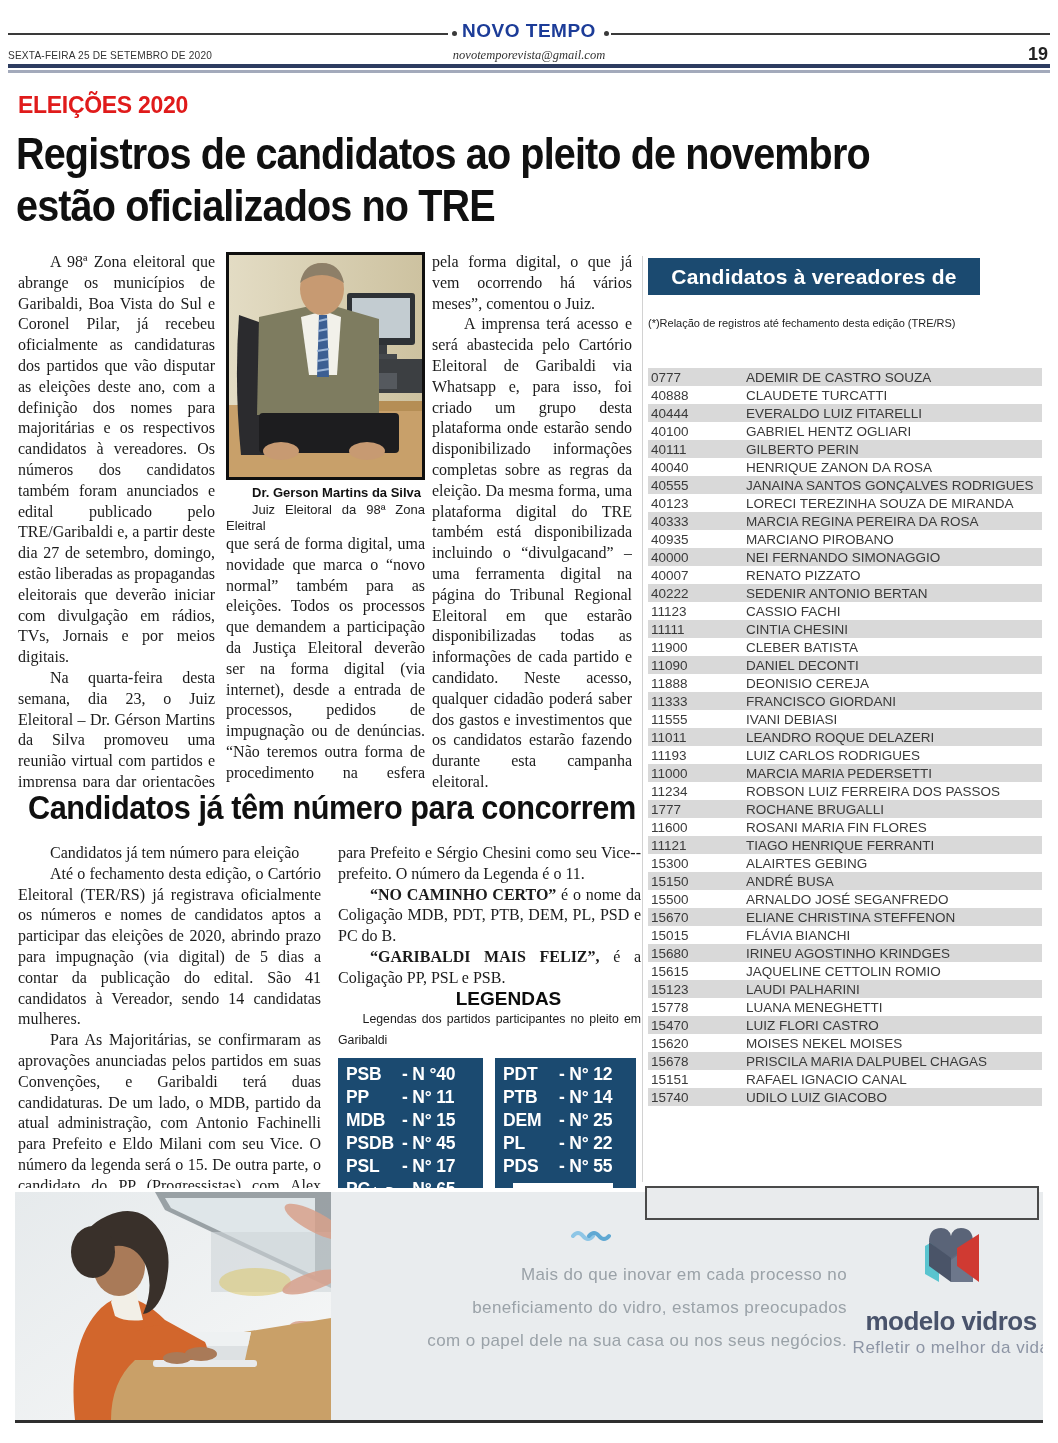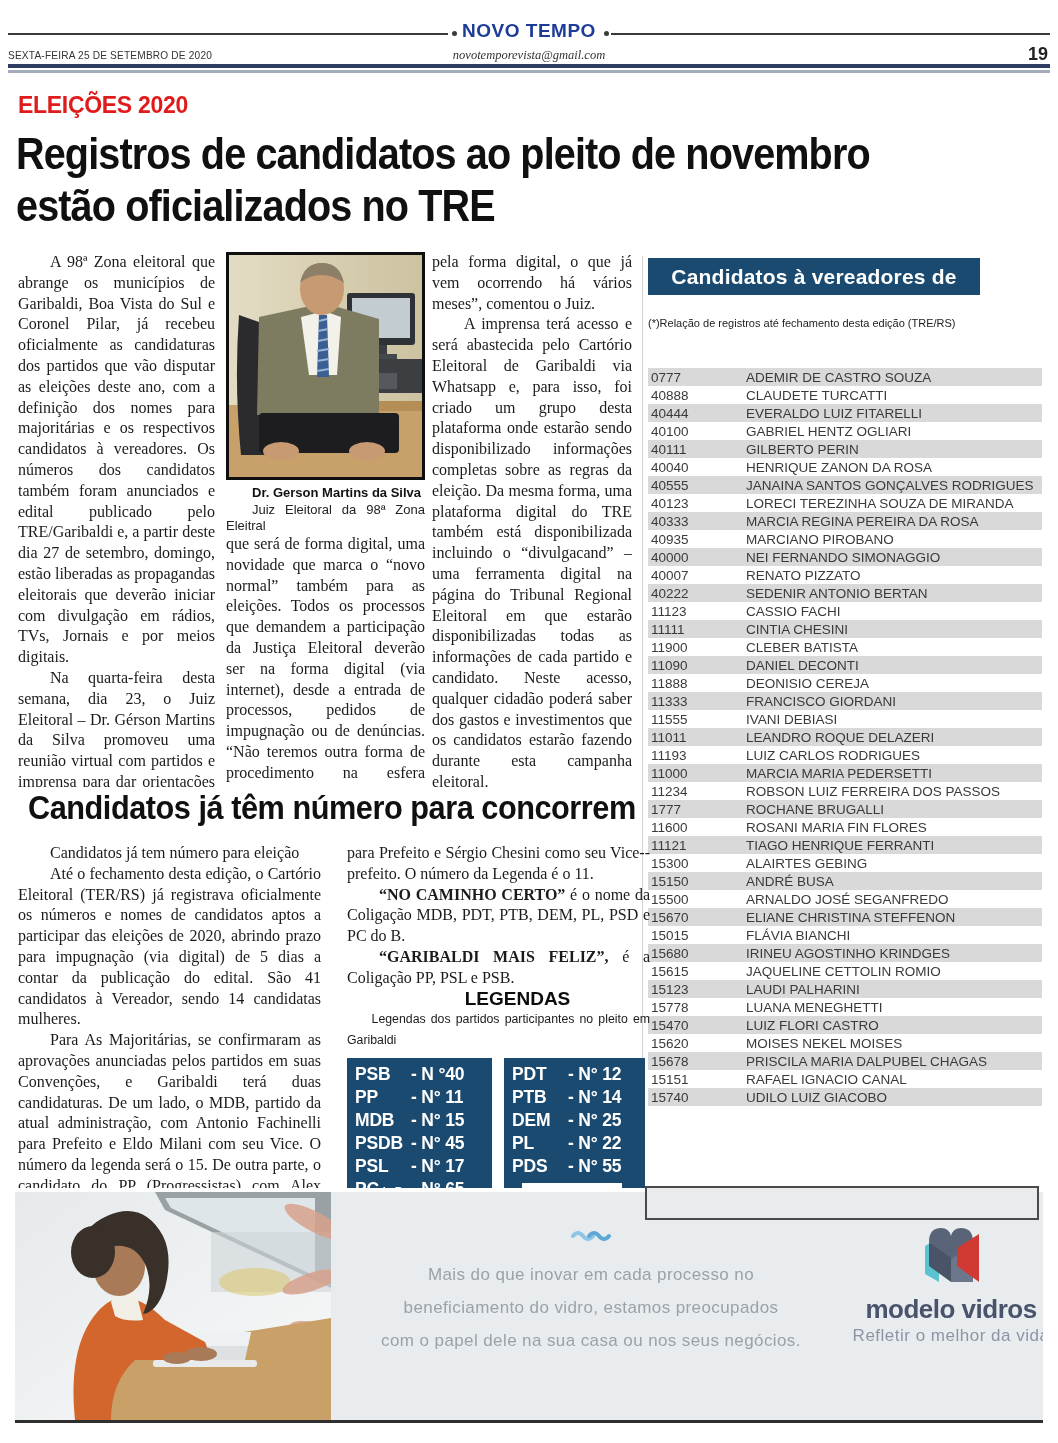--- a/index.html
+++ b/index.html
@@ -52,44 +52,44 @@
   .crow:nth-child(odd) { background:#d9d9d9; }
   .cnum { width:95px; flex:none; padding-left:3px; }
   .cname { flex:1; white-space:nowrap; overflow:hidden; }
   .panel-emptybox { position:absolute; left:645px; top:1186px; width:390px; height:30px;
     background:#e9ebed; border:2px solid #4a4a4a; z-index:3; }
   
   .headline2 { position:absolute; top:789px; left:28px; font-size:33px; font-weight:bold;
     color:#101010; letter-spacing:-.5px; white-space:nowrap; transform:scaleX(.93);
     transform-origin:left top; }
   #colA { left:18px;  top:843px; width:303px; height:345px; }
-  #colB { left:347px; top:843px; width:303px; height:345px; }
+  #colB { left:338px; top:843px; width:303px; height:345px; }
   .lead-bold { font-weight:bold; }
   .legendas-title { font-family:"Liberation Sans",sans-serif; font-size:19px; font-weight:bold;
     color:#0d0d0d; text-align:center; text-indent:0; margin-top:10px; }
   .legendas-sub { font-family:"Liberation Sans",sans-serif; font-size:12.3px; color:#1a1a1a;
     text-indent:0; margin-top:5px; }
   .legend-wrap { display:flex; gap:12px; margin-top:7px; }
   .legend-box { background:#1b4a70; color:#fff; padding:5px 0 5px 8px; }
   .legend-box.left  { width:137px; }
   .legend-box.right { width:133px; }
   .lrow { display:flex; height:23px; line-height:23px; font-size:17.5px; font-weight:bold;
     font-family:"Liberation Sans",sans-serif; letter-spacing:-.2px; }
   .lparty { width:56px; flex:none; }
   .lparty small { font-size:11px; font-weight:bold; }
   .lbar { width:100px; height:8px; background:#fff; margin:5px auto 2px 10px; }
   
   .ad { position:absolute; left:15px; top:1192px; width:1028px; height:228px;
     background:#e9ecee; border-bottom:3px solid #2f2f2f; overflow:hidden; }
   .ad-photo { position:absolute; left:0; top:0; width:316px; height:228px; }
   .ad-center { position:absolute; left:320px; top:36px; width:512px; text-align:center; }
   .ad-squiggle { margin-bottom:12px; }
-  .ad-line { font-size:17px; color:#9aa2a8; letter-spacing:.4px; line-height:33px; }
+  .ad-line { font-size:17px; color:#9aa2a8; letter-spacing:.4px; line-height:33px;text-align:right; }
   .ad-logo { position:absolute; left:836px; top:28px; width:200px; text-align:center; }
-  .brand { font-size:26px; font-weight:bold; color:#49536b; letter-spacing:-.5px; margin-top:2px; }
+  .brand { font-size:26px; font-weight:bold; color:#49536b; letter-spacing:-.5px; margin-top:14px; }
   .tagline { font-size:17px; color:#8d95a5; letter-spacing:.5px; margin-top:1px; }
 </style>
 </head>
 <body>
 
 <div class="page">
 
   <div class="mast-line" style="left:8px; width:440px;"></div>
   <div class="mast-dot" style="left:452px;"></div>
   <div class="mast-title">NOVO TEMPO</div>

